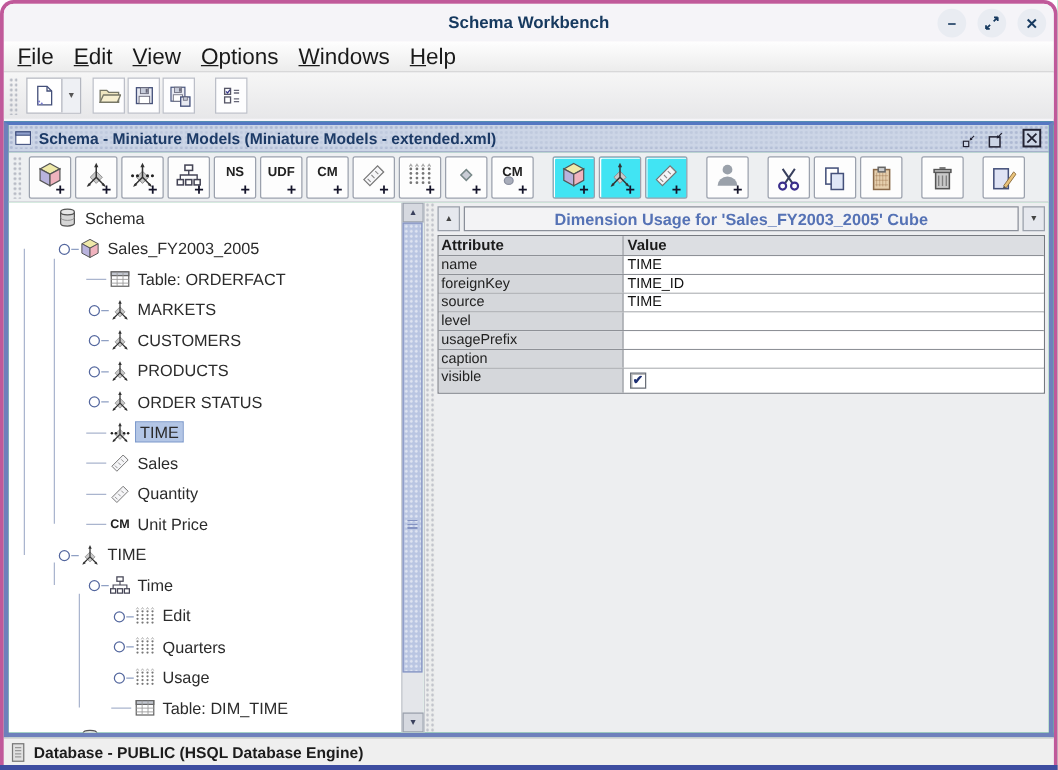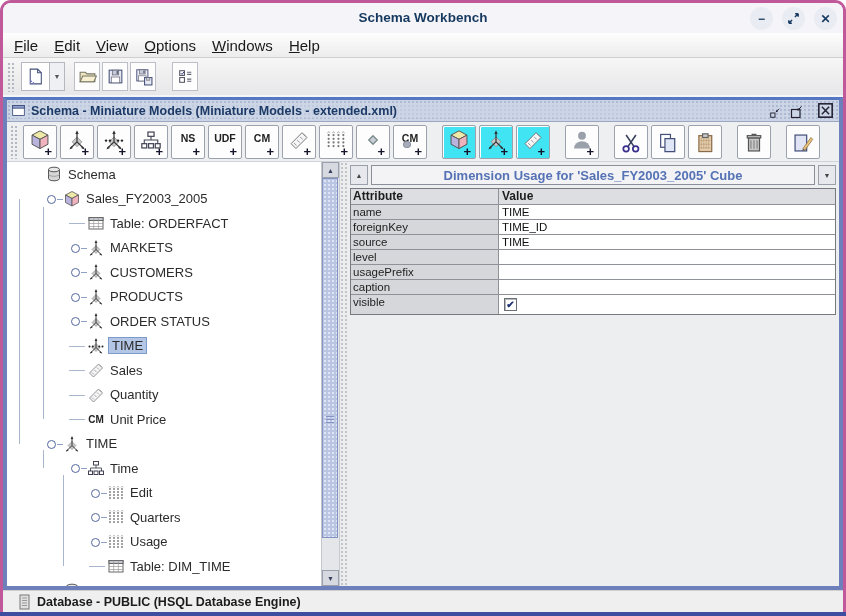--- a/index.html
+++ b/index.html
@@ -9,21 +9,21 @@
   .window-inner { position:absolute; left:3px; right:3px; top:3px; bottom:4px; background:#f5f4f8; border-radius:8px 8px 0 0; overflow:hidden; }
 
   
   .titlebar { height:30px; position:relative; background:#f5f4f8; }
   .titlebar .title { position:absolute; left:0; right:0; top:7px; text-align:center; font-size:13.5px; font-weight:bold; color:#16395f; }
   .win-controls { position:absolute; right:6px; top:4px; display:flex; gap:9px; }
   .wc-btn { width:23px; height:23px; border-radius:50%; background:#e9ecf2; border:none; display:flex; align-items:center; justify-content:center; font-size:12px; font-weight:bold; color:#16395f; cursor:default; }
 
   
   .menubar { height:25px; background:linear-gradient(#fefefe,#ececec); border-bottom:1px solid #cfcfcf; display:flex; align-items:center; padding-left:5px; }
-  .menu-item { display:inline-block; padding:3px 6px; margin-right:4px; font-size:15px; color:#1a1a1a;text-align:right; }
+  .menu-item { display:inline-block; padding:3px 6px; margin-right:4px; font-size:18px; color:#1a1a1a;text-align:right; }
   .menu-item::first-letter { text-decoration:underline; }
 
   
   .toolbar { height:37px; background:linear-gradient(#f6f6f6,#e7e7e9); display:flex; align-items:center; padding-left:4px; }
   .drag-handle { width:7px; height:30px; margin-right:7px; background-image:radial-gradient(circle,#b4b8c2 1px,transparent 1.2px); background-size:4px 4px; }
   .tb-combo { display:flex; height:29px; border:1px solid #b4b7c0; background:#fff; margin-right:9px; }
   .tb-combo .main { width:27px; display:flex; align-items:center; justify-content:center; }
   .tb-combo .dd { width:15px; border-left:1px solid #b4b7c0; background:#eef0f4; display:flex; align-items:center; justify-content:center; font-size:7px; color:#555; }
   .tb-btn { width:26px; height:29px; border:1px solid #bcbfc8; background:#fdfdfe; margin-right:2px; display:flex; align-items:center; justify-content:center; }
   .tb-btn.pref { margin-left:14px; }
@@ -83,21 +83,21 @@
   .ptable { border:1px solid #767a80; background:#fff; }
   .prow { display:grid; grid-template-columns:148px 1fr; height:15px; border-top:1px solid #8e9197; }
   .prow:first-child { border-top:none; }
   .prow.tall { height:20px; }
   .pattr { background:#d5d7db; border-right:1px solid #8e9197; padding:0 2px; font-size:11.5px; line-height:14px; color:#222; overflow:hidden; }
   .pval  { padding:0 3px; font-size:11.5px; line-height:14px; color:#111; background:#fff; }
   .phead .pattr, .phead .pval { background:#dcdee2; text-align:left; font-weight:bold; font-size:12px; color:#1c1c1c; }
   .cbx { width:13px; height:13px; border:1px solid #6a6f78; box-shadow:inset 1px 1px 0 #b8b8b8; background:#fff; font-size:10px; line-height:12px; text-align:center; color:#1d2f73; font-weight:bold; margin:3px 0 0 2px; }
 
   
-  .statusbar { position:absolute; left:0; right:0; bottom:0; height:22px; background:#efefef; border-top:1px solid #cfcfcf; display:flex; align-items:center; padding-left:16px; gap:7px; }
+  .statusbar { position:absolute; left:0; right:0; bottom:0; height:22px; background:#efefef; border-top:1px solid #cfcfcf; display:flex; align-items:center; padding-left:6px; gap:7px; }
   .statusbar .text { font-size:12.5px; font-weight:bold; color:#1c1c1c; }
 </style>
 </head>
 <body>
 
 <svg style="position:absolute;width:0;height:0;overflow:hidden" aria-hidden="true">
   <defs>
     <symbol id="sym-cube" viewBox="0 0 18 18">
       <polygon points="9,1.5 15.5,5 9,8.5 2.5,5" fill="#efe9a8" stroke="#555" stroke-width="0.8"></polygon>
       <polygon points="2.5,5 9,8.5 9,16 2.5,12.5" fill="#b9b3dd" stroke="#555" stroke-width="0.8"></polygon>

